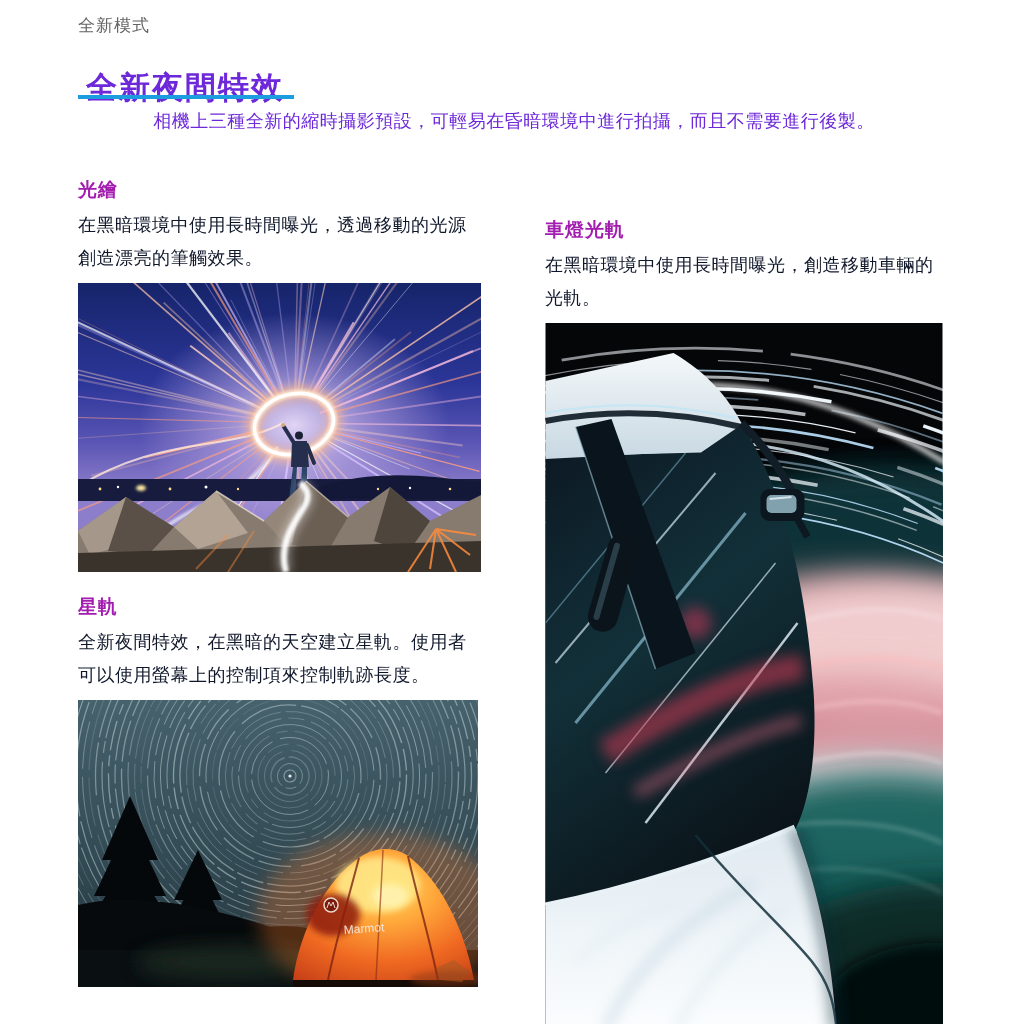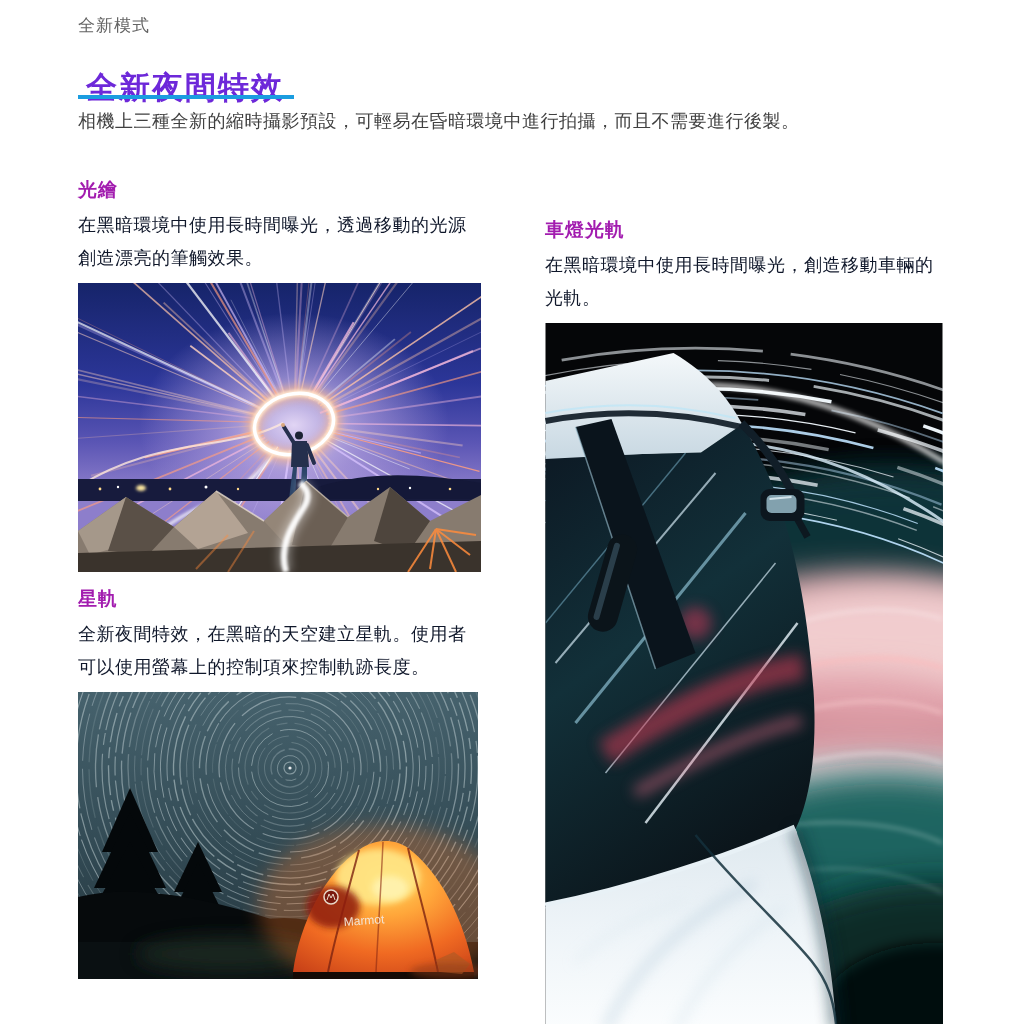--- a/index.html
+++ b/index.html
@@ -4,27 +4,27 @@
 <style>
   html,body{margin:0;padding:0;}
   body{
     width:1024px;height:1024px;overflow:hidden;background:#ffffff;
     font-family:"Liberation Sans","DejaVu Sans",sans-serif;color:#1a1a1a;
   }
   .page{position:absolute;left:0;top:0;width:1024px;height:916px;background:#ffffff;}
   .eyebrow{position:absolute;left:78px;top:13px;font-size:17px;line-height:26px;color:#646464;letter-spacing:1px;}
   .title{position:absolute;left:78px;top:58px;margin:8px;font-size:31px;line-height:44px;font-weight:700;color:#6d28d9;letter-spacing:2px;}
   .title-underline{position:absolute;left:78px;top:95px;width:216px;height:4px;background:#1b9de0;}
-  .intro{position:absolute;left:78px;top:106px;width:872px;margin:0;font-size:18px;line-height:31px;color:#404040;letter-spacing:.5px;}
+  .intro{position:absolute;left:78px;top:106px;width:872px;margin:0;font-size:18px;line-height:31px;color:#6d28d9;letter-spacing:.5px;text-align:center;}
   .col{position:absolute;top:177px;}
   .col-left{left:78px;width:403px;}
   .col-right{left:545px;width:400px;margin-top:40px;}
   .section h2{margin:0;font-size:19px;line-height:26px;font-weight:700;color:#a21caf;letter-spacing:1px;}
   .section p{margin:6px 0 8px 0;font-size:18px;line-height:33px;color:#0f172a;letter-spacing:.5px;}
-  .section-star{margin-top:14px;}
+  .section-star{margin-top:22px;}
   figure{margin:0;padding:0;}
   figure svg{display:block;}
   svg text{font-family:"Liberation Sans","DejaVu Sans",sans-serif;}
 </style>
 </head>
 <body>
 
 <div class="page">
 
   <div class="eyebrow">全新模式</div>

